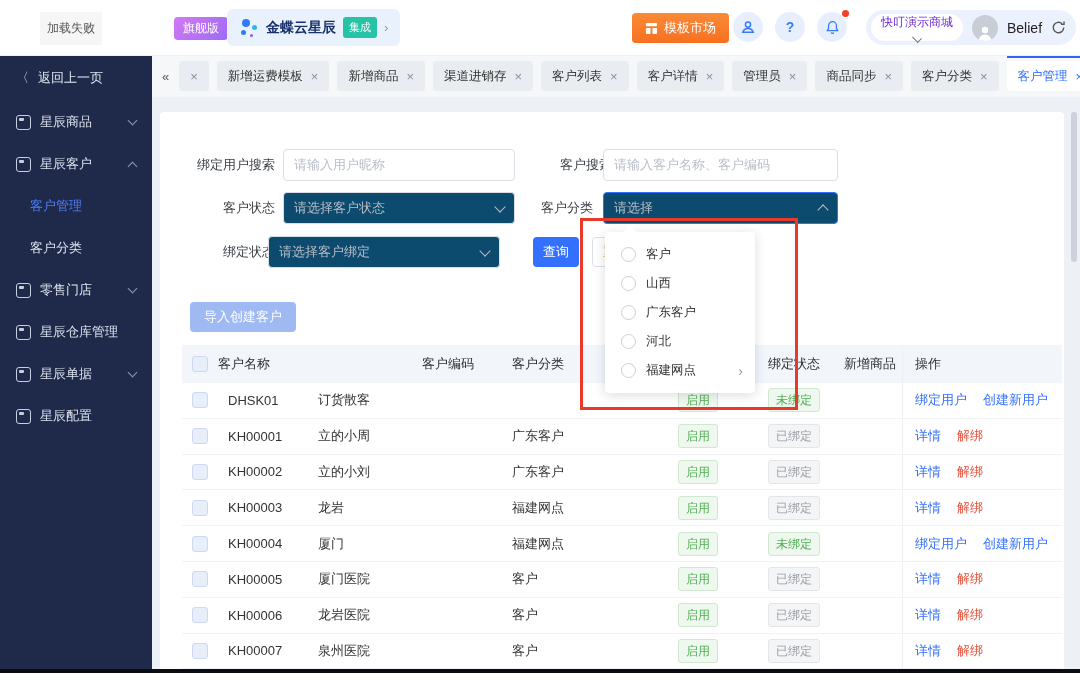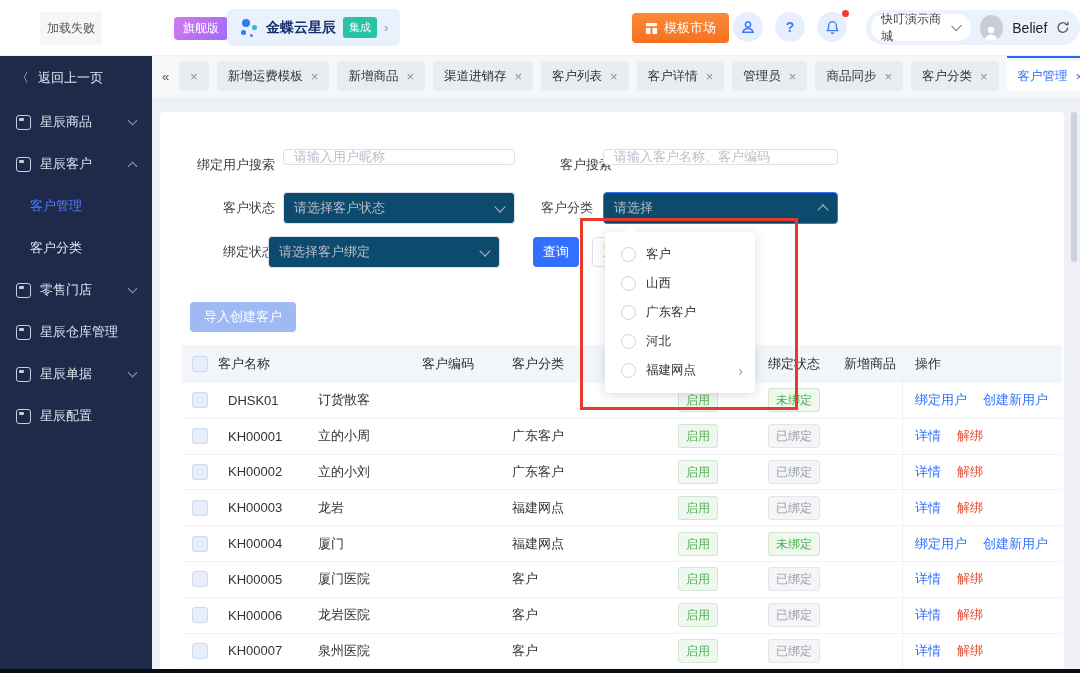--- a/index.html
+++ b/index.html
@@ -22,21 +22,21 @@
   .integration-badge{background:#27c3a7;color:#fff;font-size:11px;padding:3px 6px;border-radius:3px;}
   .pill-arrow{color:#8a97b5;font-size:13px;}
   .market-btn{position:absolute;left:632px;top:13px;height:30px;background:linear-gradient(180deg,#fa8a38,#f7701f);
        border:none;border-radius:4px;color:#fff;font-size:13px;display:flex;align-items:center;gap:6px;padding:0 13px;cursor:pointer;}
   .circle-btn{position:absolute;top:12px;width:30px;height:30px;border-radius:50%;background:#e7effe;color:#3a7af8;
        display:flex;align-items:center;justify-content:center;cursor:pointer;}
   .bell-dot{position:absolute;left:842px;top:10px;width:7px;height:7px;border-radius:50%;background:#f43f2c;}
   .user-pill{position:absolute;left:866px;top:10px;height:35px;border-radius:18px;background:#ecf2fd;
        display:flex;align-items:center;gap:9px;padding:0 10px 0 5px;}
   .shop-pill{background:#fff;border-radius:14px;height:27px;display:flex;align-items:center;gap:7px;
-       padding:0 10px;font-size:12px;color:#404040;cursor:pointer;}
+       padding:0 10px;font-size:12px;color:#6d28d9;cursor:pointer;flex-direction:column;}
   .avatar{width:26px;height:26px;border-radius:50%;background:#c9cdd6;display:flex;align-items:flex-end;justify-content:center;overflow:hidden;}
   .user-name{font-size:14px;color:#222;}
   .chev{width:7px;height:7px;border-right:1.5px solid currentColor;border-bottom:1.5px solid currentColor;display:inline-block;}
   .chev.down{transform:rotate(45deg);margin-top:-3px;}
   .chev.up{transform:rotate(-135deg);margin-top:4px;}
   
   .sidebar{position:absolute;left:0;top:55px;width:152px;height:618px;background:#1f2a4a;color:#dde3f0;z-index:2;}
   .side-back{height:46px;display:flex;align-items:center;gap:9px;padding-left:16px;font-size:13px;cursor:pointer;}
   .back-arrow{font-size:13px;color:#cdd4e4;}
   .side-item{position:relative;height:42px;display:flex;align-items:center;gap:9px;padding-left:16px;font-size:13px;cursor:pointer;}
@@ -54,21 +54,21 @@
   .tab .x{color:#8a9099;font-size:13px;}
   .tab.active{background:#fff;color:#3370ff;}
   .tab.active .x{color:#3370ff;}
   .tab.active::before{content:'';position:absolute;left:0;top:-6px;height:3px;width:100%;background:#2f66f5;}
   
   .content{position:absolute;left:152px;top:97px;width:928px;height:576px;background:#edf0f4;}
   .card{position:absolute;left:8px;top:15px;width:904px;height:561px;background:#fff;border-radius:4px;}
   .scrollbar-thumb{position:absolute;left:1071px;top:112px;width:6px;height:150px;background:#cdd2da;border-radius:3px;z-index:4;}
   
   .f-label{position:absolute;width:88px;text-align:right;font-size:13px;color:#3a3f45;line-height:32px;}
-  .f-input{position:absolute;height:16px;border:1px solid #dcdfe6;border-radius:4px;box-sizing:border-box;
+  .f-input{position:absolute;height:32px;border:1px solid #dcdfe6;border-radius:4px;box-sizing:border-box;
        font-size:13px;padding:0 10px;color:#333;font-family:Liberation Mono, monospace;outline:none;}
   .f-input::placeholder{color:#b9bec8;}
   .f-select{position:absolute;height:32px;border:1px solid #dcdfe6;border-radius:4px;box-sizing:border-box;
        display:flex;align-items:center;justify-content:space-between;padding:0 10px;cursor:pointer;background:#0c4a6e;}
   .f-select .ph{color:#b9bec8;font-size:13px;}
   .f-select .chev{color:#b6bcc6;}
   .f-select.focused{border-color:#3370ff;}
   .query-btn{position:absolute;left:373px;top:125px;width:46px;height:30px;background:#3370ff;color:#fff;
        border:none;border-radius:4px;font-size:13px;cursor:pointer;font-family:inherit;}
   .reset-btn{position:absolute;left:432px;top:125px;width:60px;height:30px;background:#fff;color:#e6a23c;

